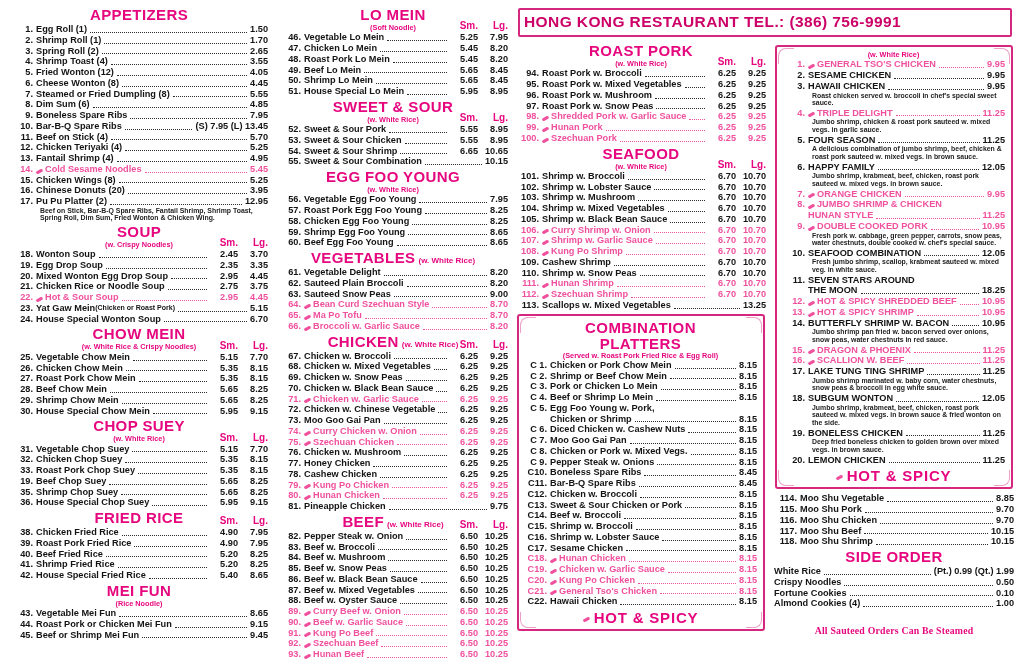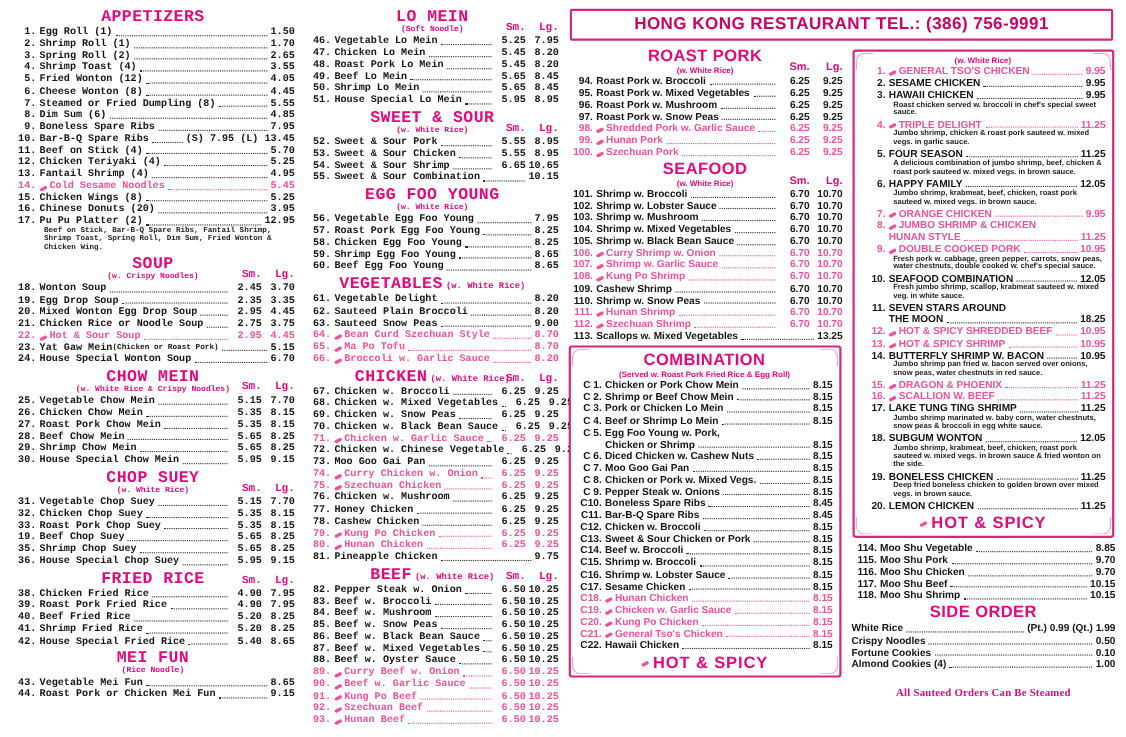--- a/index.html
+++ b/index.html
@@ -1,27 +1,27 @@
 <!DOCTYPE html>
 <html><head>
 <meta charset="utf-8">
 <style>
   * { margin:0; padding:0; box-sizing:border-box; }
   html,body { width:1024px; height:670px; background:#f5f3f1; }
   body { font-family:"Liberation Sans", sans-serif; }
   .menu { display:flex; width:1024px; height:670px; background:#ffffff; padding:6px 8px 4px 10px; gap:8px; overflow:hidden; }
-  .page { display:flex; gap:10px;font-family:Liberation Mono, monospace; }
+  .page { display:flex; gap:10px; }
   .left-page { width:498px; }
   .right-page { width:498px; flex-direction:column; }
   .rp-cols { display:flex; gap:8px; }
   .col { flex:none; }
   .c1 { width:258px; } .c2 { width:230px; }
   .c3 { width:250px; } .c4 { width:240px; }
 
-  .title-box { border:2px solid #d6277e; border-radius:2px; padding:3px 4px 4px; margin:2px 2px 5px 2px; text-align:center; }
+  .title-box { border:2px solid #d6277e; border-radius:2px; padding:3px 4px 4px; margin:2px 2px 5px 2px; }
   .title-box .t { color:#cc0066; font-weight:800; font-size:15.5px; letter-spacing:.4px; }
 
   .sec { margin-bottom:2px; }
   .sec-head { position:relative; text-align:center; margin:1px 0 1px; line-height:1; }
   .sec-title { font-size:15px; font-weight:800; color:#e6077f; letter-spacing:.4px; }
   .sec-title.line2 { display:block; }
   .sec-sub { display:block; font-size:7.3px; font-weight:bold; color:#e6077f; margin-top:1px; }
   .sec-sub.inline { display:inline; margin-left:3px; font-size:8px; }
   .col-labels { position:absolute; right:0; bottom:0; font-size:10px; font-weight:bold; color:#e6077f; }
   .col-labels span { display:inline-block; text-align:right; }
@@ -354,20 +354,26 @@
             <span class="iname">Vegetable Mei Fun</span>
             <span class="dots"></span>
             <span class="price">8.65</span>
           </div>
           <div class="row">
             <span class="num">44.</span>
             <span class="iname">Roast Pork or Chicken Mei Fun</span>
             <span class="dots"></span>
             <span class="price">9.15</span>
           </div>
+          <div class="row">
+            <span class="num">45.</span>
+            <span class="iname">Beef or Shrimp Mei Fun</span>
+            <span class="dots"></span>
+            <span class="price">9.45</span>
+          </div>
         </section>
       </div>
     <div class="col c2">
         <section class="sec">
           <div class="sec-head"><span class="sec-title">LO MEIN</span><span class="sec-sub">(Soft Noodle)</span><span class="col-labels"><span class="sm">Sm.</span><span class="lg">Lg.</span></span></div>
           <div class="row">
             <span class="num">46.</span>
             <span class="iname">Vegetable Lo Mein</span>
             <span class="dots"></span>
             <span class="sm-p">5.25</span>
@@ -877,21 +883,21 @@
               <span class="iname">Scallops w. Mixed Vegetables</span>
               <span class="dots"></span>
               <span class="price">13.25</span>
             </div>
           </section>
           <section class="sec boxed">
             <div class="corner tl"></div>
             <div class="corner tr"></div>
             <div class="corner bl"></div>
             <div class="corner br"></div>
-            <div class="sec-head"><span class="sec-title">COMBINATION</span><span class="sec-sub">(Served w. Roast Pork Fried Rice &amp; Egg Roll)</span></div>
+            <div class="sec-head"><span class="sec-title">COMBINATION</span><span class="sec-title line2">PLATTERS</span><span class="sec-sub">(Served w. Roast Pork Fried Rice &amp; Egg Roll)</span></div>
             <div class="row">
               <span class="num">C 1.</span>
               <span class="iname">Chicken or Pork Chow Mein</span>
               <span class="dots"></span>
               <span class="price">8.15</span>
             </div>
             <div class="row">
               <span class="num">C 2.</span>
               <span class="iname">Shrimp or Beef Chow Mein</span>
               <span class="dots"></span>

